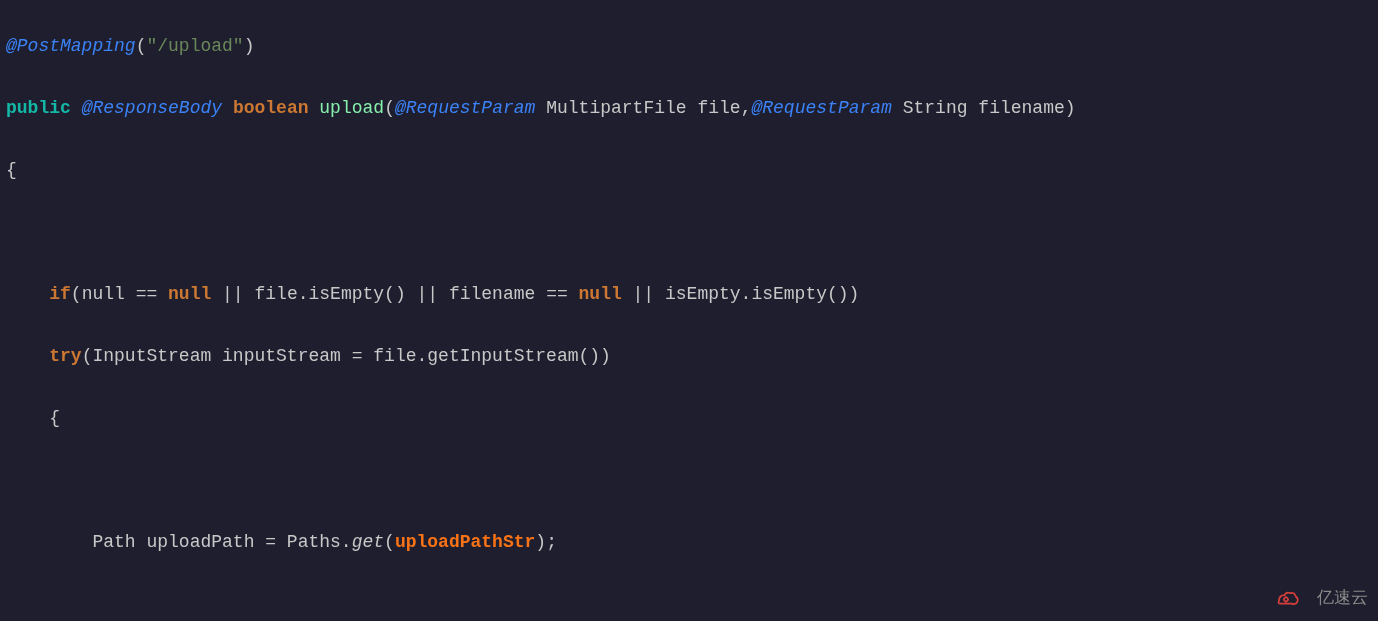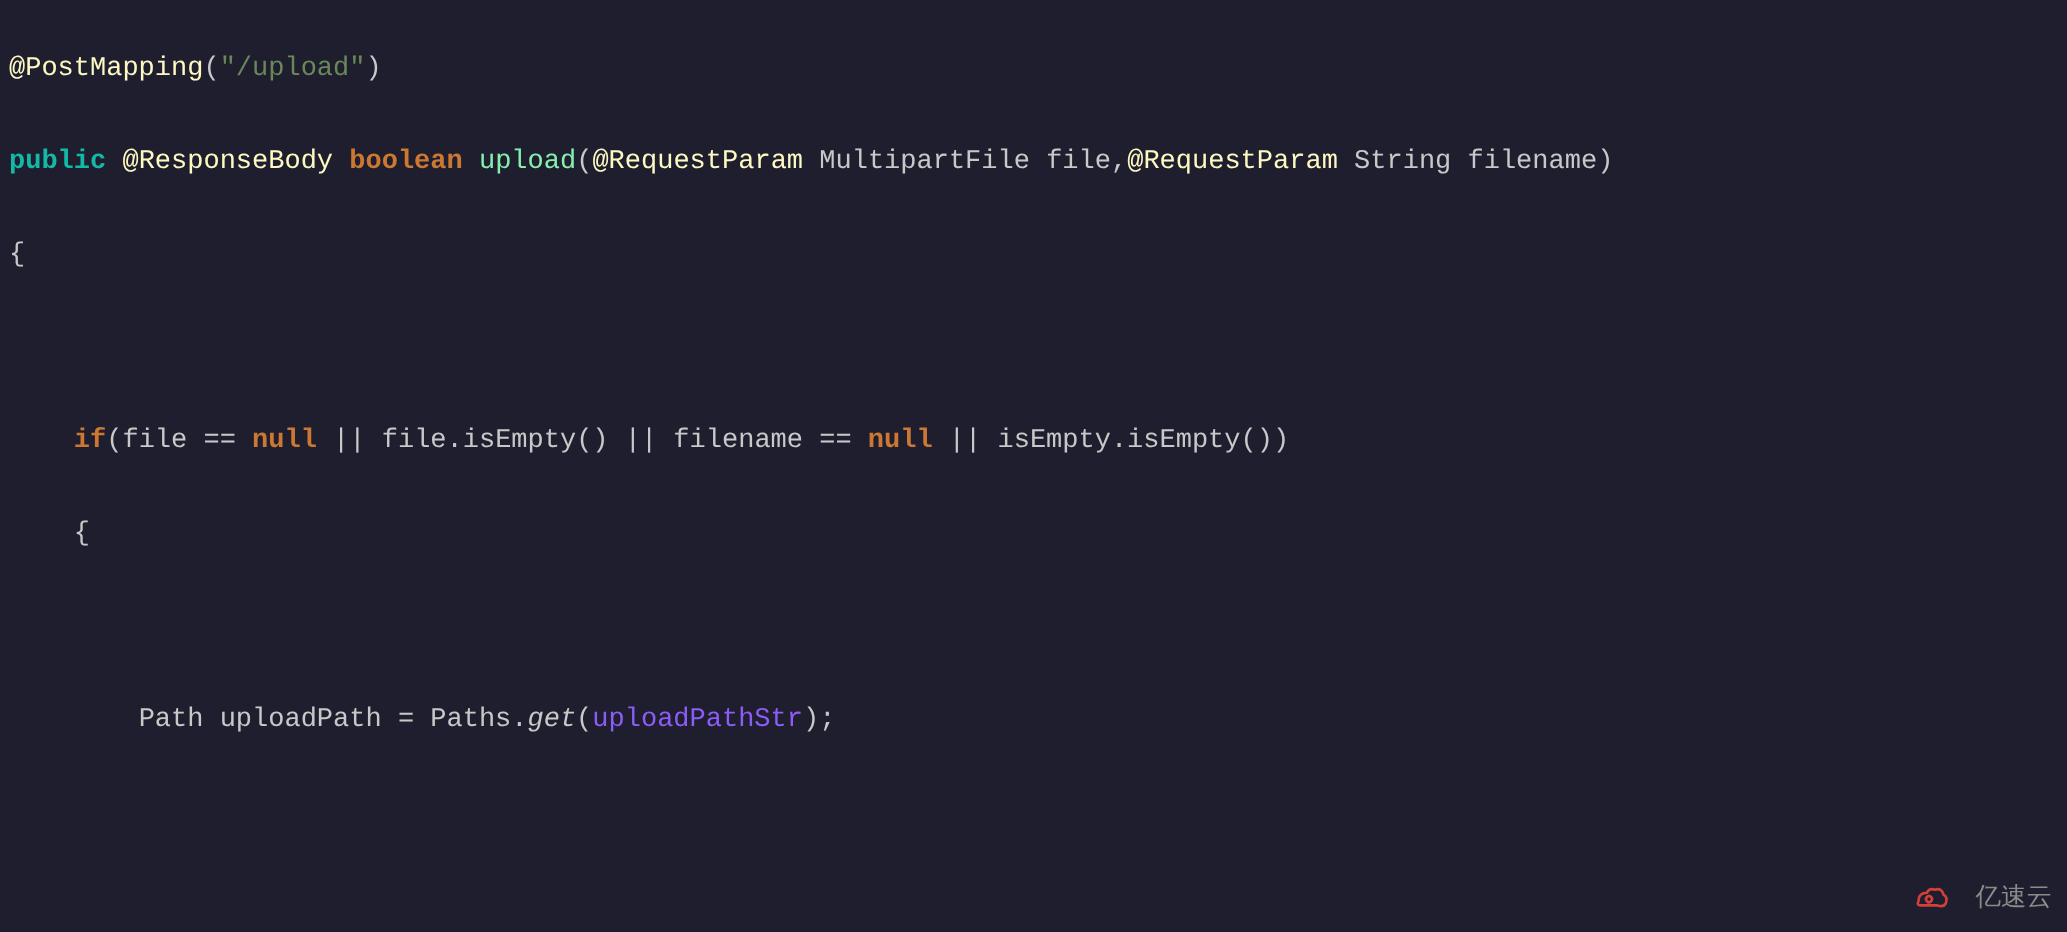--- a/index.html
+++ b/index.html
@@ -20,27 +20,27 @@
     }
     .code-editor {
       padding: 0;
       white-space: pre;
       position: relative;
     }
     .line {
       height: 31px;
       padding-left: 6px;
     }
-    .annotation { color: #fef9c3; }
+    .annotation { color: #3b82f6; font-style: italic; }
     .keyword { color: #cc7832; font-weight: bold; text-align: right; }
     .keyword-public { color: #14b8a6; font-weight: bold; }
     .string { color: #6a8759; }
     .method { color: #86efac; }
     .static-method { font-style: italic; }
-    .uploadpathstr { color: #8b5cf6; }
+    .uploadpathstr { color: #f97316; font-weight: bold; }
     .watermark {
       position: absolute;
       bottom: 8px;
       right: 10px;
       display: flex;
       align-items: center;
       gap: 5px;
     }
     .watermark-icon {
       width: 28px;
@@ -54,21 +54,22 @@
     }
   </style>
 </head>
 <body>
 
 <div class="code-editor">
 <div class="line"><span class="annotation">@PostMapping</span><span>(</span><span class="string">"/upload"</span><span>)</span></div>
 <div class="line"><span class="keyword-public">public</span> <span class="annotation">@ResponseBody</span> <span class="keyword">boolean</span> <span class="method">upload</span><span>(</span><span class="annotation">@RequestParam</span> <span>MultipartFile</span> <span>file</span><span>,</span><span class="annotation">@RequestParam</span> <span>String</span> <span>filename</span><span>)</span></div>
 <div class="line"><span>{</span></div>
 <div class="line"></div>
-<div class="line">    <span class="keyword">if</span><span>(file == </span><span class="keyword">null</span><span> || </span><span>file.isEmpty() || filename == </span><span class="keyword">null</span><span> || </span><span>isEmpty.isEmpty())</span></div>
+<div class="line">    <span class="keyword">if</span><span>(null == </span><span class="keyword">null</span><span> || </span><span>file.isEmpty() || filename == </span><span class="keyword">null</span><span> || </span><span>isEmpty.isEmpty())</span></div>
+<div class="line">    <span class="keyword">try</span><span>(InputStream inputStream = file.getInputStream())</span></div>
 <div class="line">    <span>{</span></div>
 <div class="line"></div>
 <div class="line">        <span>Path uploadPath = Paths.</span><span class="static-method">get</span><span>(</span><span class="uploadpathstr">uploadPathStr</span><span>);</span></div>
 
 
 
 
 
 
 

